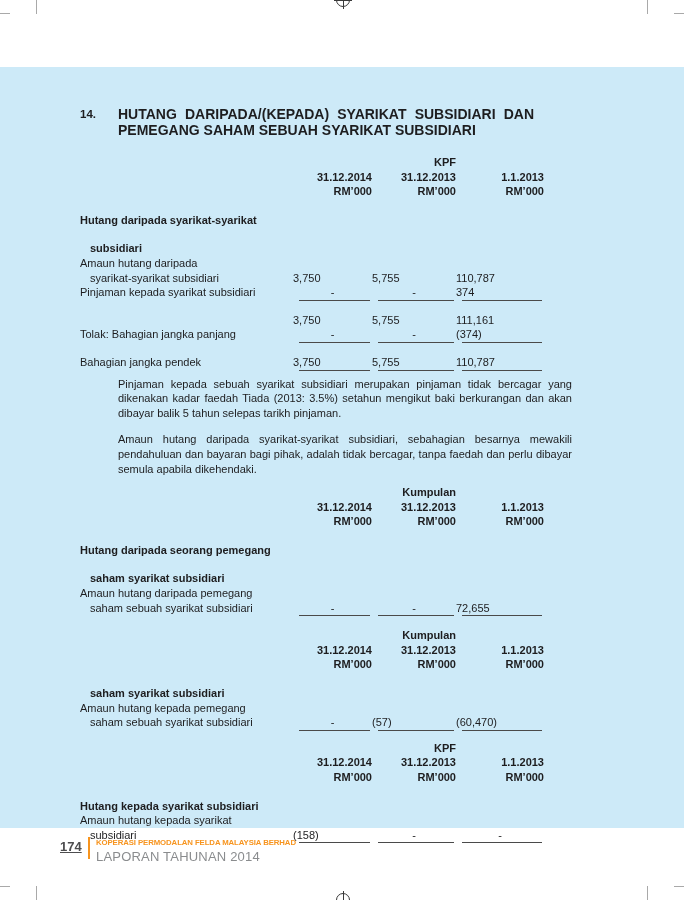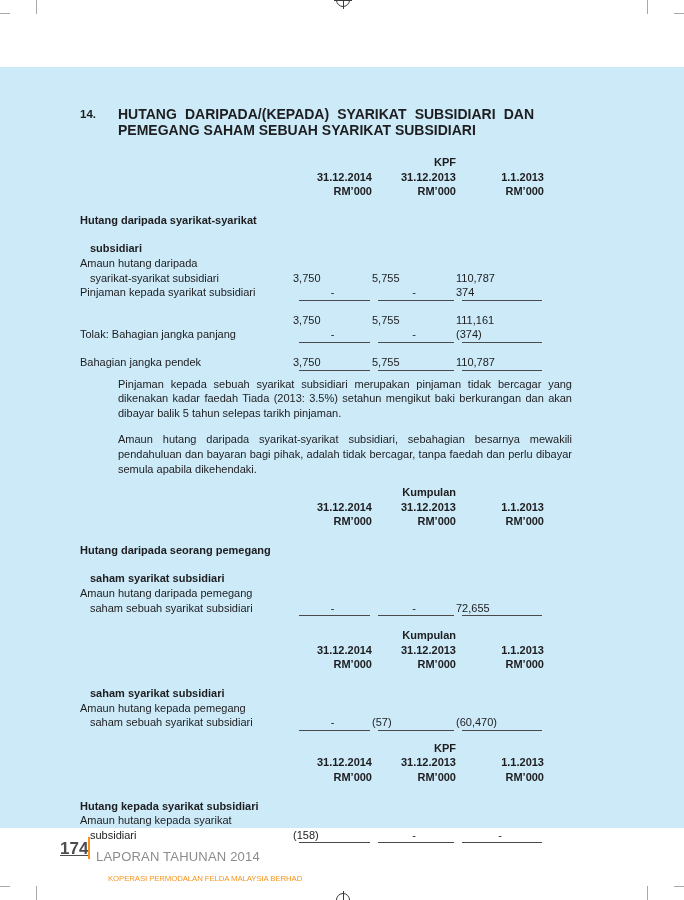--- a/index.html
+++ b/index.html
@@ -26,23 +26,23 @@
   .lbl{padding-right:4px;}
   .lbl.b{font-weight:bold;margin-top:14px;}
   .lbl.ind{padding-left:10px;}
   .num{text-align:left;padding-right:12px;position:relative;}
   .num.paren{padding-right:8px;}
   .num.dash{text-align:center;padding-right:0;}
   .num.rule::after{content:"";position:absolute;left:6px;right:2px;bottom:-1px;border-bottom:1.5px solid #4a4a4a;}
   .tgap{height:13px;}
   
   .footer{position:absolute;left:0;top:835px;width:684px;height:30px;}
-  .pageno{position:absolute;left:60px;top:4px;font-size:17px;font-weight:bold;color:#4d4d4f;text-decoration:underline;}
+  .pageno{position:absolute;left:60px;top:4px;font-size:13px;font-weight:bold;color:#4d4d4f;text-decoration:underline;}
   .fdiv{position:absolute;left:88px;top:2px;width:2px;height:22px;background:#f7941e;}
-  .forg{position:absolute;left:108px;top:3px;font-size:7.8px;font-weight:normal;color:#f7941e;letter-spacing:-0.1px;margin-top:36px;}
+  .forg{position:absolute;left:96px;top:3px;font-size:7.8px;font-weight:bold;color:#f7941e;letter-spacing:-0.1px;}
   .frep{position:absolute;left:96px;top:14px;font-size:13px;color:#8a8c8e;letter-spacing:0.2px;}
   
   .cm{position:absolute;background:#a9a9a9;}
   
   .reg{position:absolute;width:12px;height:12px;border:1px solid #3a3a3a;border-radius:50%;background:#fff;}
   .reg::before,.reg::after{content:"";position:absolute;background:#3a3a3a;}
   .reg::before{left:50%;top:-3px;bottom:-3px;width:1px;}
   .reg::after{top:50%;left:-3px;right:-3px;height:1px;}
 </style>
 </head>

